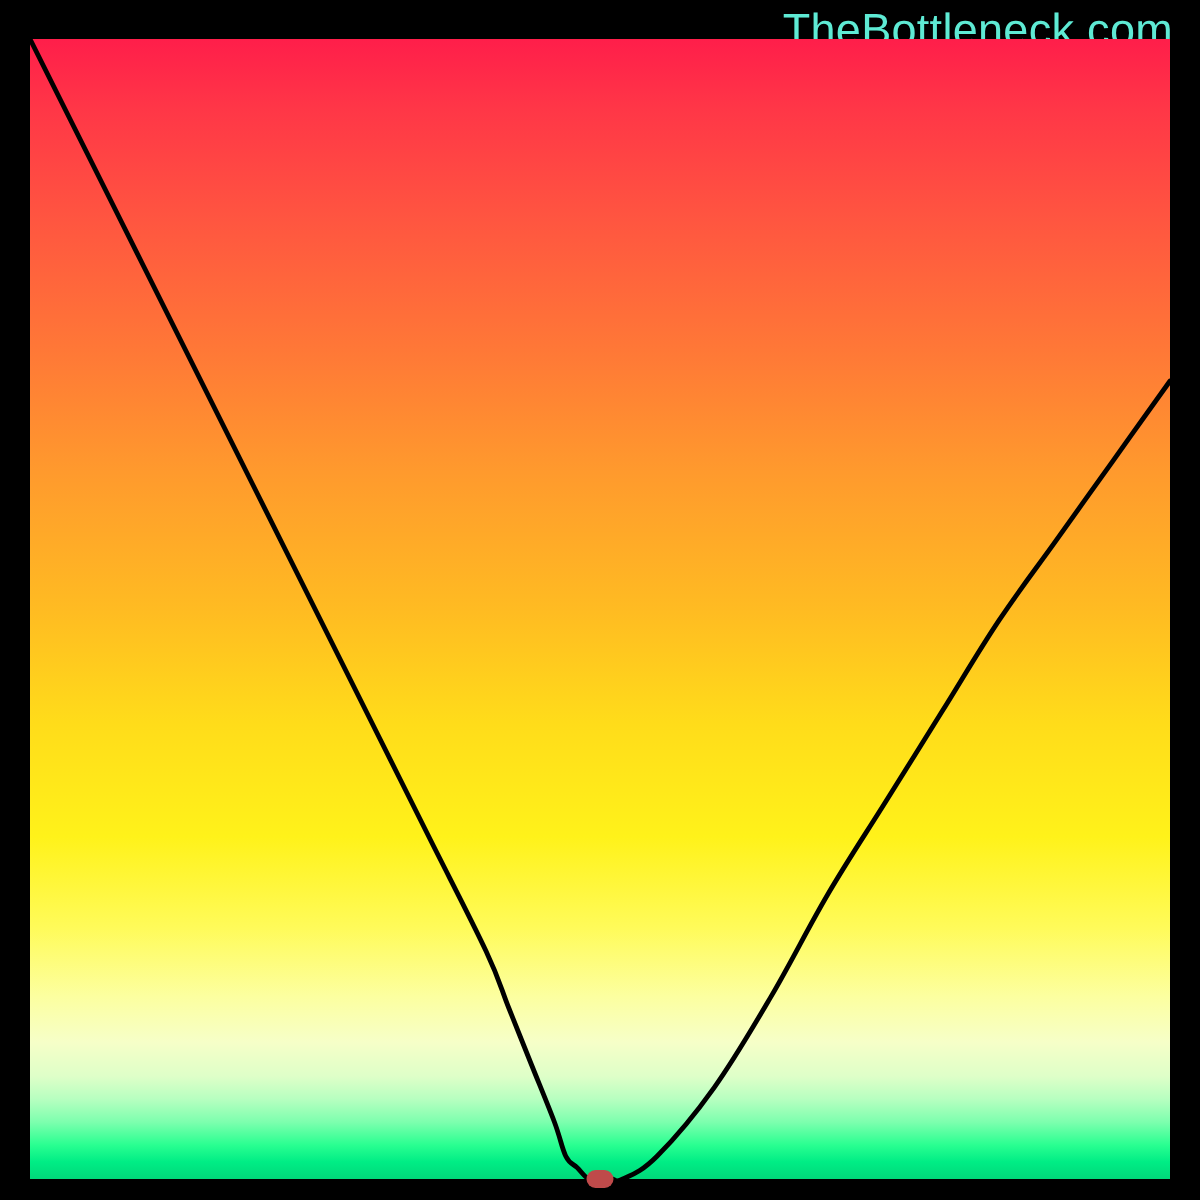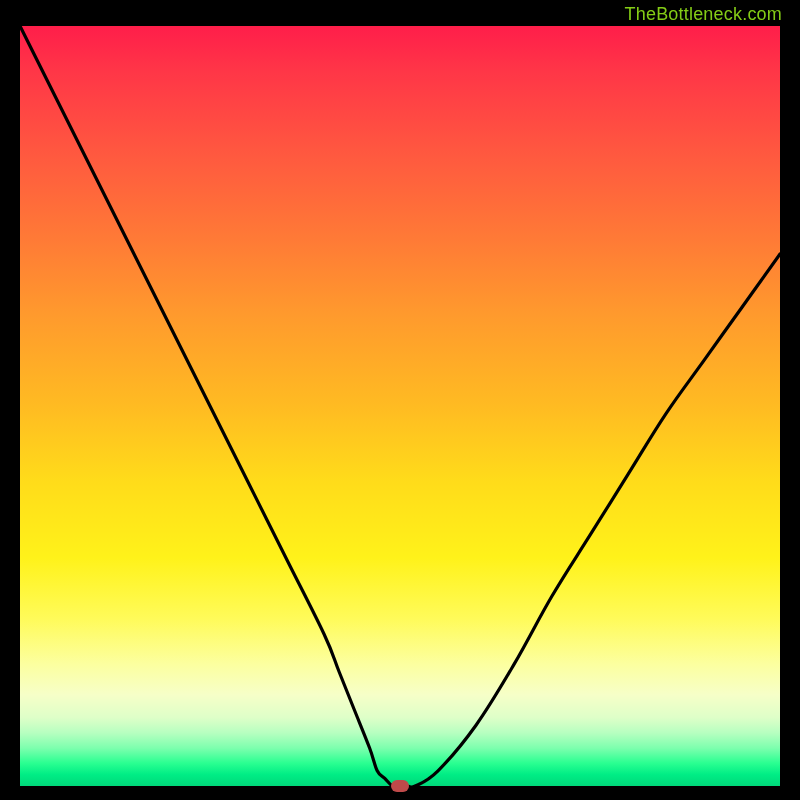--- a/index.html
+++ b/index.html
@@ -8,23 +8,23 @@
     position: relative;
     width: 800px;
     height: 800px;
     background: #000;
   }
   .watermark {
     position: absolute;
     top: 4px;
     right: 18px;
     font-family: Arial, Helvetica, sans-serif;
-    font-size: 18px;
+    font-size: 30px;
     font-weight: 500;
-    color: #84cc16;
+    color: #5eead4;
     letter-spacing: 0.2px;
   }
   .plot {
     position: absolute;
     left: 20px;
     top: 26px;
     width: 760px;
     height: 760px;
     background: linear-gradient(to bottom,
       #ff1e4a 0%,

